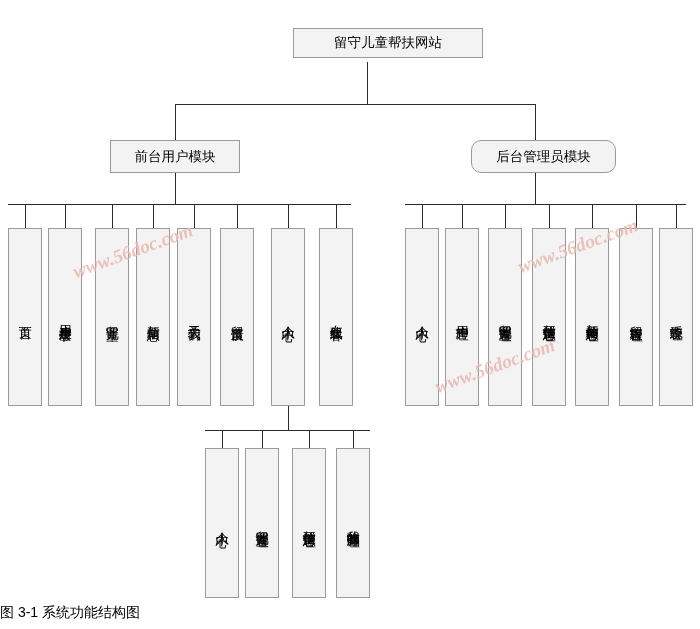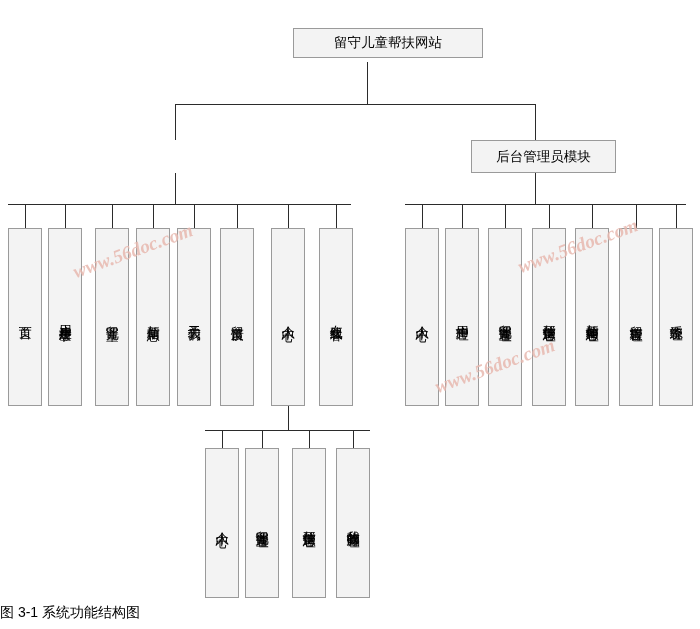--- a/index.html
+++ b/index.html
@@ -80,21 +80,24 @@
   <div class="node root" style="left:272px; top:28px; width:190px; height:30px;margin-left:21px;">
     <span>留守儿童帮扶网站</span>
   </div>
 
   <div class="line v" style="left:367px; top:62px; height:42px;"></div>
 
   <div class="line h" style="left:175px; top:104px; width:360px;"></div>
   <div class="line v" style="left:175px; top:104px; height:36px;"></div>
   <div class="line v" style="left:535px; top:104px; height:36px;"></div>
 
-  <div class="node mod" style="left:471px; top:140px; width:145px; height:33px;">
+  <div class="node mod" style="left:110px; top:140px; width:130px; height:33px;">
+    <span>前台用户模块</span>
+  </div>
+  <div class="node mod" style="left:471px; top:140px; width:145px; height:33px;border-radius:10px;">
     <span>后台管理员模块</span>
   </div>
 
   <div class="line v" style="left:175px; top:173px; height:31px;"></div>
   <div class="line h" style="left:8px; top:204px; width:343px;"></div>
 
   <div class="line v" style="left:25px;  top:204px; height:24px;"></div>
   <div class="line v" style="left:65px;  top:204px; height:24px;"></div>
   <div class="line v" style="left:112px; top:204px; height:24px;"></div>
   <div class="line v" style="left:153px; top:204px; height:24px;"></div>

